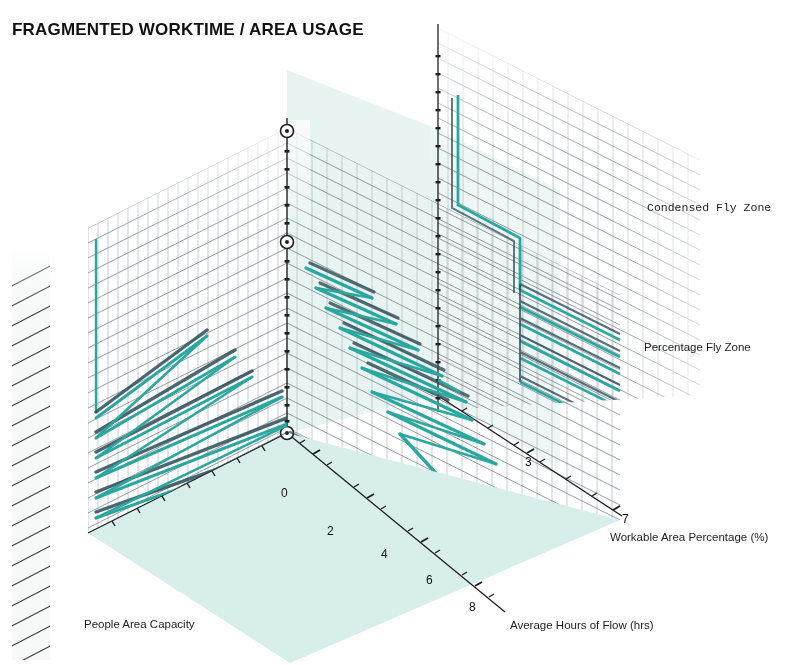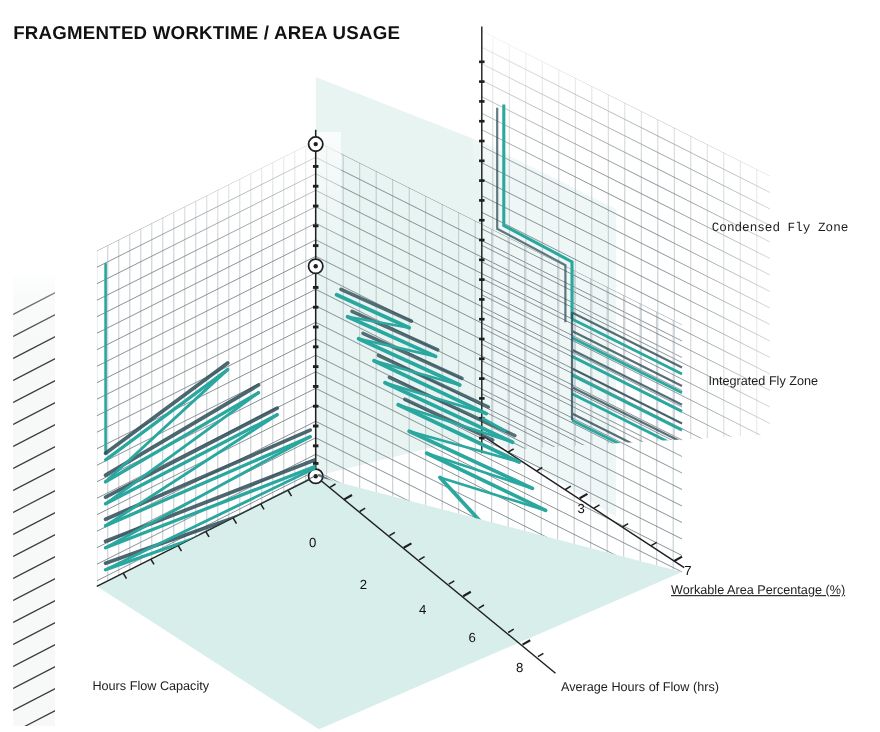--- a/index.html
+++ b/index.html
@@ -38,21 +38,21 @@
     white-space: nowrap;
   }
   .tick-label {
     position: absolute;
     font-size: 12px;
     color: #111111;
     white-space: nowrap;
   }
   #lbl-condensed  { left: 647px; top: 201px; font-family: Liberation Mono, monospace; }
   #lbl-integrated { left: 644px; top: 341px; }
-  #lbl-workable   { left: 610px; top: 531px; text-decoration: underline; }
+  #lbl-workable   { left: 610px; top: 531px; }
   #lbl-hours      { left: 510px; top: 619px; }
   #lbl-people     { left: 84px;  top: 618px; }
 </style>
 </head>
 <body>
 
 <div id="chart-root">
 
   <svg width="800" height="665" viewBox="0 0 800 665" xmlns="http://www.w3.org/2000/svg">
 
@@ -496,27 +496,27 @@
       </g>
     </g>
 
   </svg>
 
   
   <div id="title">FRAGMENTED WORKTIME / AREA USAGE</div>
 
   <div class="axis-title" id="lbl-condensed">Condensed Fly Zone</div>
 
-  <div class="axis-title" id="lbl-integrated">Integrated Fly Zone</div>
+  <div class="axis-title" id="lbl-integrated">Percentage Fly Zone</div>
 
   <div class="axis-title" id="lbl-workable">Workable Area Percentage (%)</div>
 
   <div class="axis-title" id="lbl-hours">Average Hours of Flow  (hrs)</div>
 
-  <div class="axis-title" id="lbl-people">Hours Flow Capacity</div>
+  <div class="axis-title" id="lbl-people">People Area Capacity</div>
 
   
   <div class="tick-label" style="left:281px; top:486px;">0</div>
   <div class="tick-label" style="left:327px; top:524px;">2</div>
   <div class="tick-label" style="left:381px; top:547px;">4</div>
   <div class="tick-label" style="left:426px; top:573px;">6</div>
   <div class="tick-label" style="left:469px; top:600px;">8</div>
 
   
   <div class="tick-label" style="left:525px; top:455px;">3</div>

